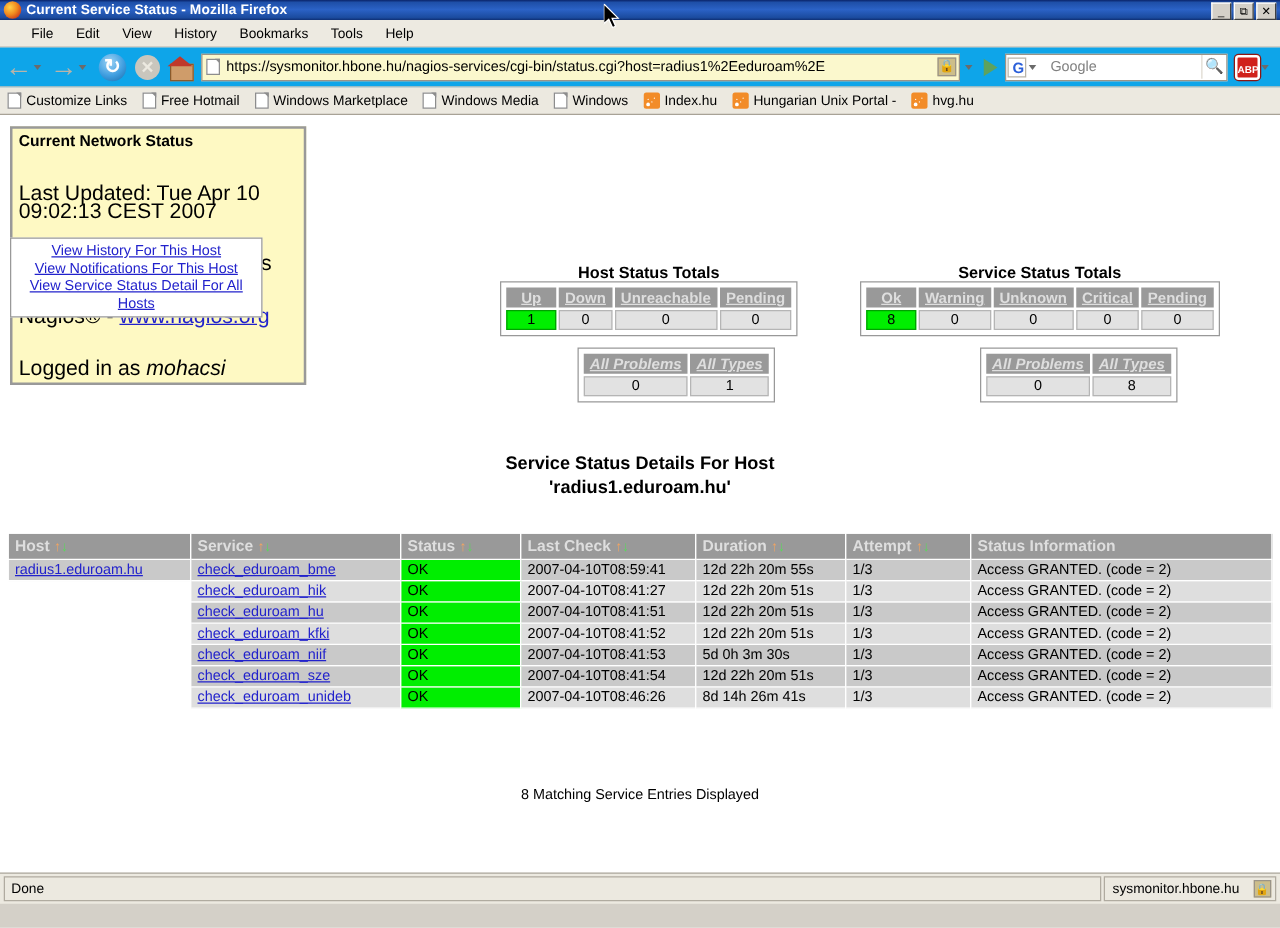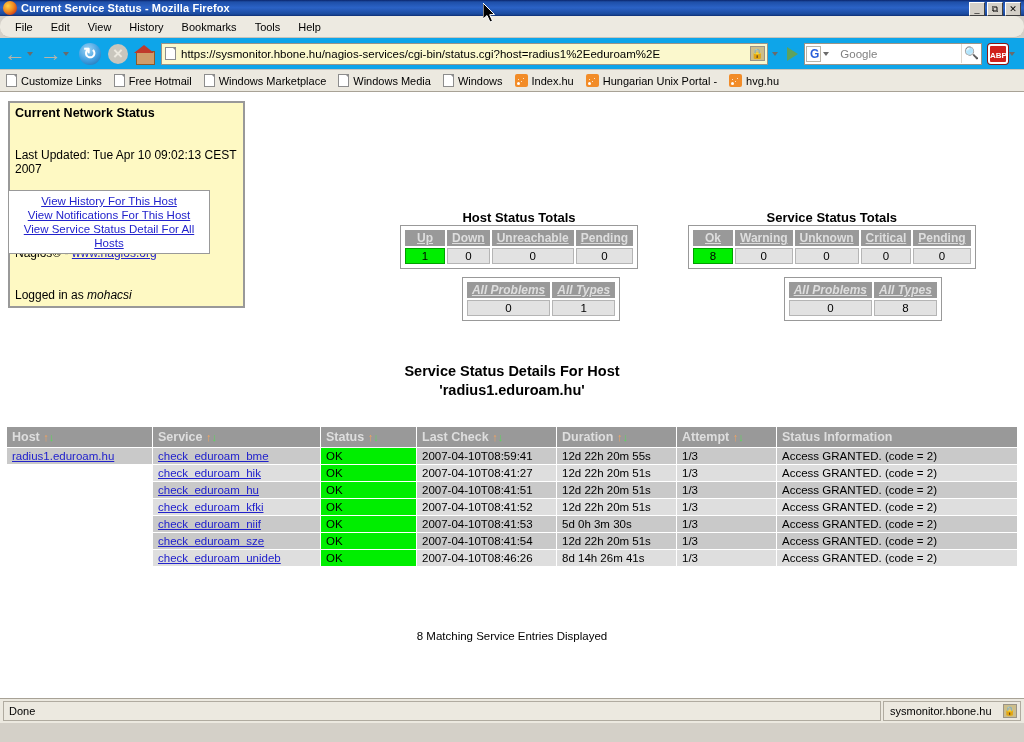--- a/index.html
+++ b/index.html
@@ -36,23 +36,22 @@
     border: 1px solid #fff;
     border-right-color: #404040; border-bottom-color: #404040;
     font-size: 9px; line-height: 12px; text-align: center;
     color: #000; font-family: "Liberation Sans", sans-serif;
   }
 
   
   #menubar {
     height: 22px; background: #edeae1;
     display: flex; align-items: center;
-    padding-left: 6px;
+    padding-left: 16px;
     border-bottom: 1px solid #c8c4bb;
-    border-radius: 10px;
   }
   #menubar .mi {
     font-size: 11px; color: #000; padding: 2px 9px;
   }
 
   
   #navbar {
     height: 32px; background: #0ea5e9;
     display: flex; align-items: center; padding: 0 4px;
     border-bottom: 1px solid #c8c4bb;
@@ -189,21 +188,21 @@
     border-bottom: 1px solid #a8a296;
     font-family: "Liberation Sans", sans-serif;
   }
 
   
   #statusbox {
     position: absolute; left: 8px; top: 9px; width: 237px;
     border: 2px solid #999; background: #fef9c3; padding: 3px 5px 4px 5px;
   }
   #statusbox .hdr { font-size: 12.5px; font-weight: bold; color: #000; margin-bottom: 1px; }
-  #statusbox .ln { font-size: 12px; color: #000; line-height: 14px; margin-top: 28px; }
+  #statusbox .ln { font-size: 17px; color: #000; line-height: 14px; margin-top: 28px; }
   #statusbox a { color: #2222cc; }
   #statusbox .usr { font-style: italic; }
 
   #linkbox {
     position: absolute; left: 8px; top: 98px; width: 202px;
     border: 1px solid #999; background: #fff; padding: 3px 4px 3px 4px;
   }
   #linkbox a {
     display: block; font-size: 11.5px; color: #2222cc; line-height: 14px;
     text-align: center;

